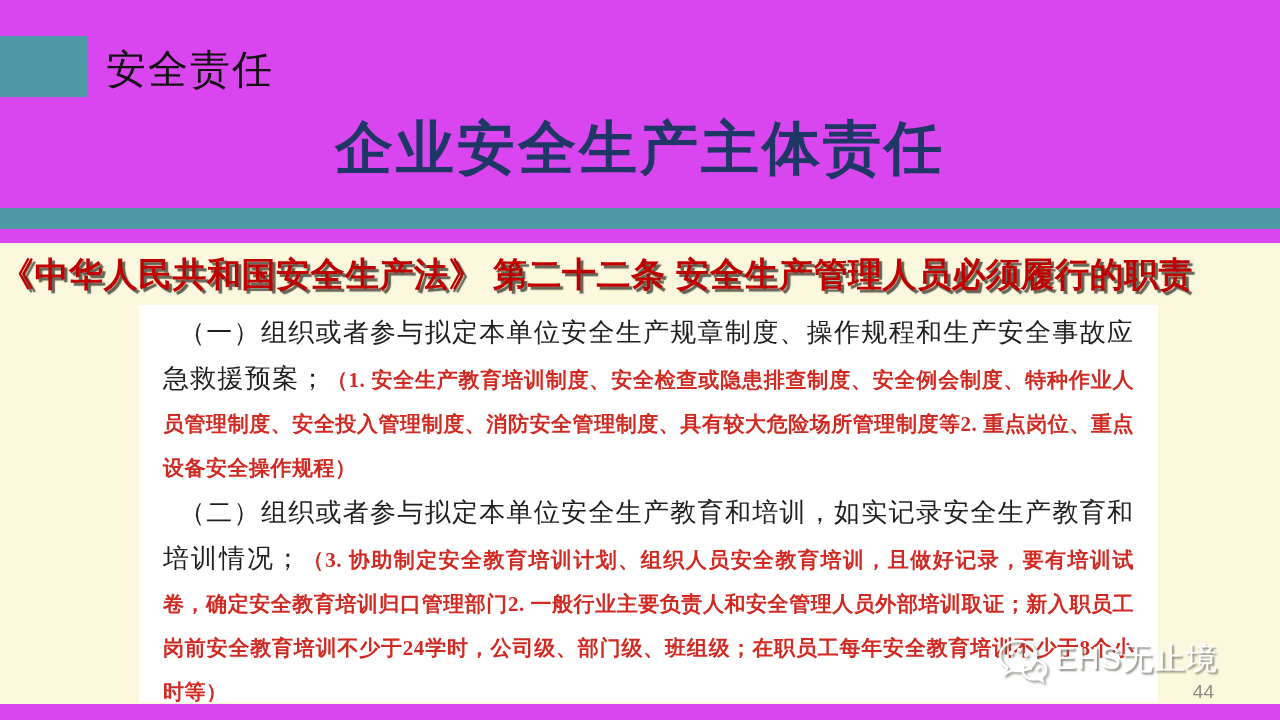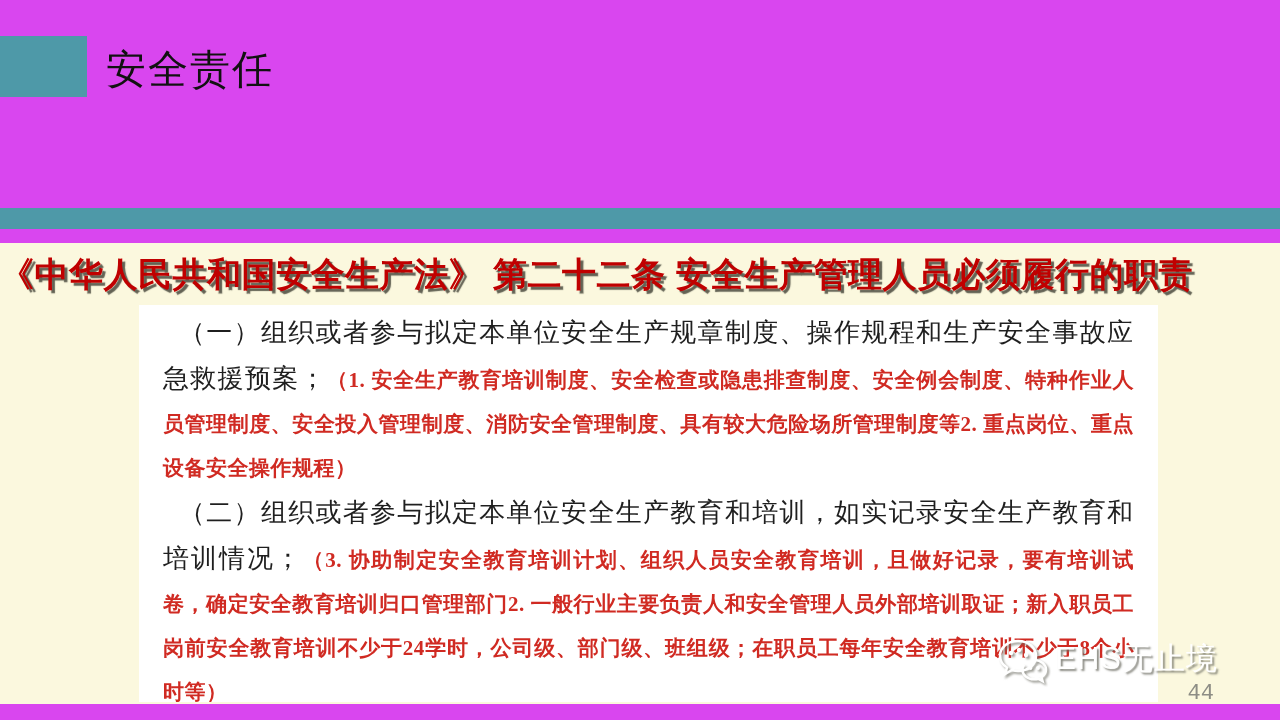--- a/index.html
+++ b/index.html
@@ -76,32 +76,33 @@
   }
   .wm-icon{filter:drop-shadow(2px 2px 1px rgba(110,110,100,0.7));}
   .wm-text{
     font-size:31px;color:#ffffff;font-weight:500;
     text-shadow:2px 2px 2px rgba(110,110,100,0.8);
     letter-spacing:1px;
     white-space:nowrap;
   }
   .page-number{
     position:absolute;right:66px;top:438px;
-    font-size:22px;color:#8d8d85;font-family:Liberation Mono, monospace;
+    font-size:19px;color:#8d8d85;
   }
 </style>
 </head>
 <body>
 
 <div class="slide">
 
   <div class="accent-block"></div>
 
   <div class="section-title">安全责任</div>
 
+  <div class="main-title">企业安全生产主体责任</div>
 
   <div class="teal-band"></div>
 
   <div class="yellow-panel">
 
     <div class="banner">《中华人民共和国安全生产法》 第二十二条 安全生产管理人员必须履行的职责</div>
 
     <div class="white-box">
         <div class="para"><span class="seg-black">（一）组织或者参与拟定本单位安全生产规章制度、操作规程和生产安全事故应急救援预案；</span><span class="seg-red">（1. 安全生产教育培训制度、安全检查或隐患排查制度、安全例会制度、特种作业人员管理制度、安全投入管理制度、消防安全管理制度、具有较大危险场所管理制度等2. 重点岗位、重点设备安全操作规程）</span></div>
         <div class="para"><span class="seg-black">（二）组织或者参与拟定本单位安全生产教育和培训，如实记录安全生产教育和培训情况；</span><span class="seg-red">（3. 协助制定安全教育培训计划、组织人员安全教育培训，且做好记录，要有培训试卷，确定安全教育培训归口管理部门2. 一般行业主要负责人和安全管理人员外部培训取证；新入职员工岗前安全教育培训不少于24学时，公司级、部门级、班组级；在职员工每年安全教育培训不少于8个小时等）</span></div>

